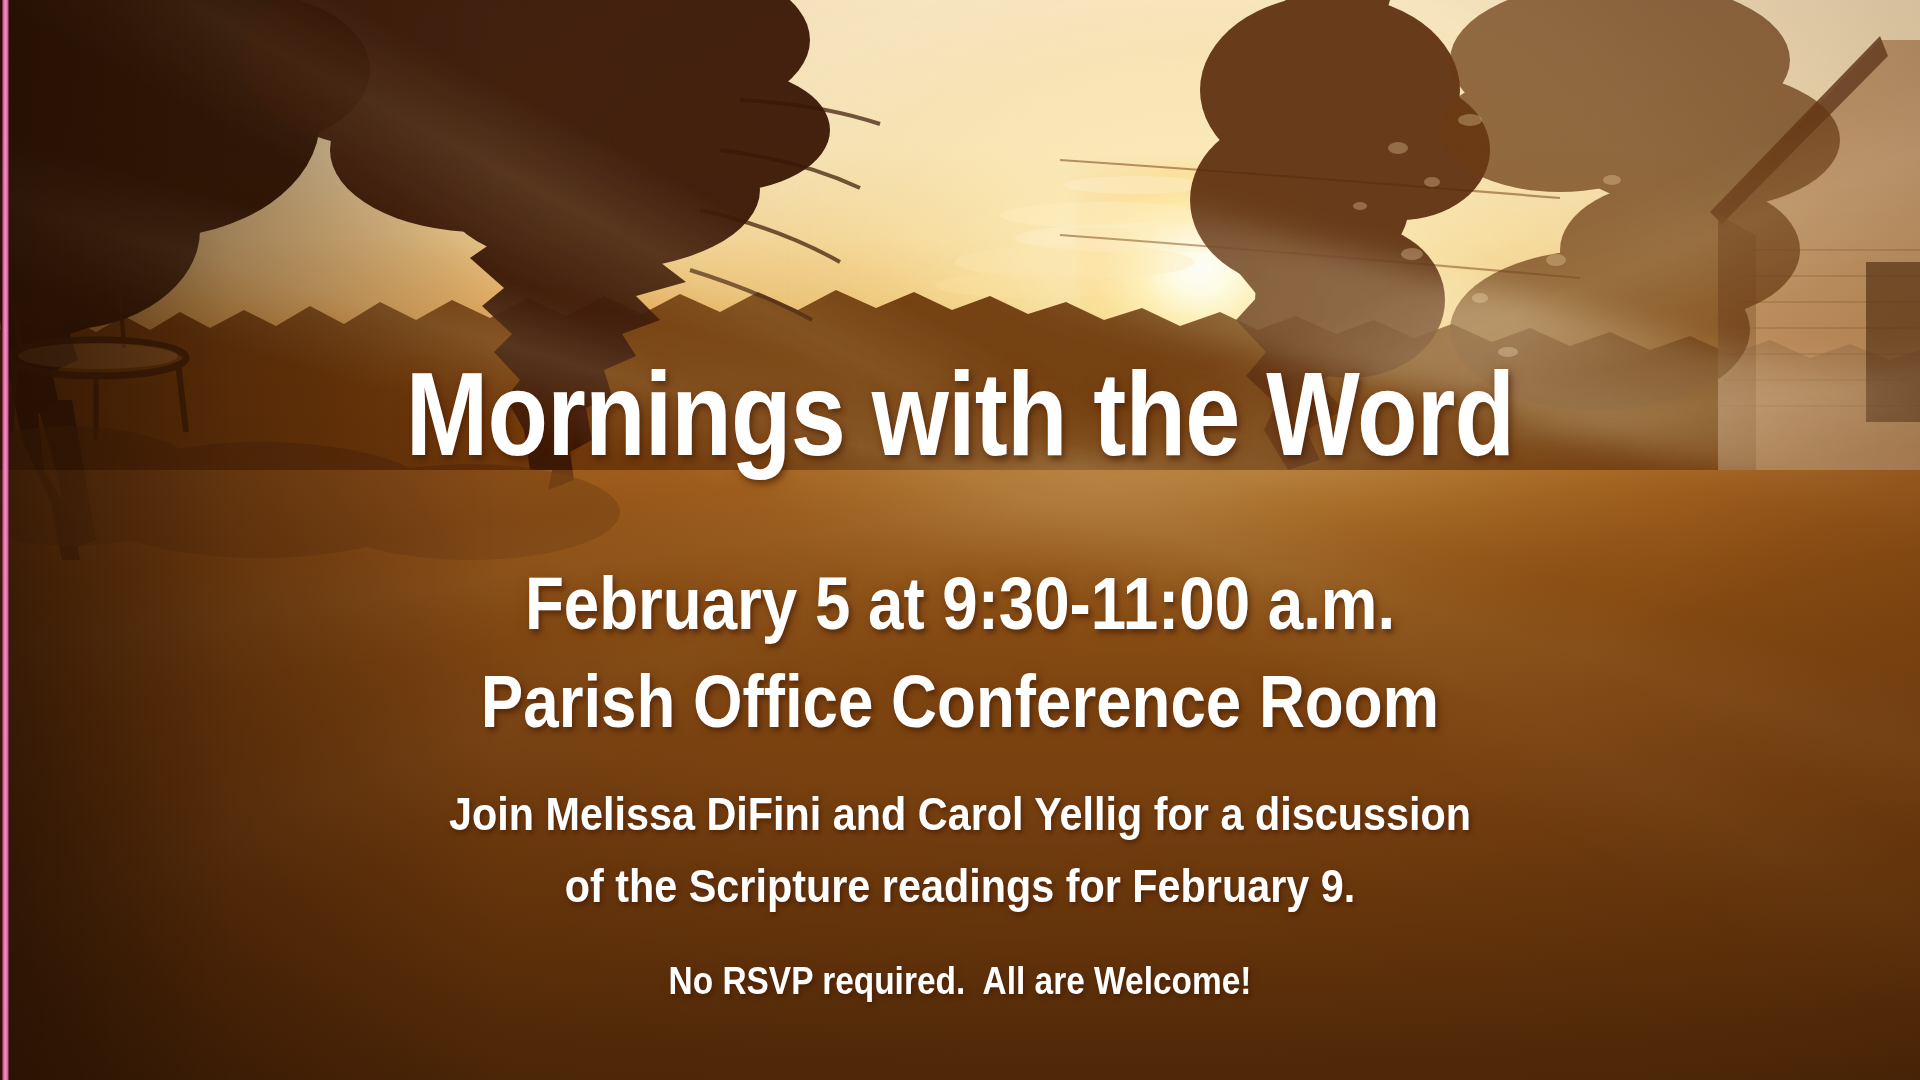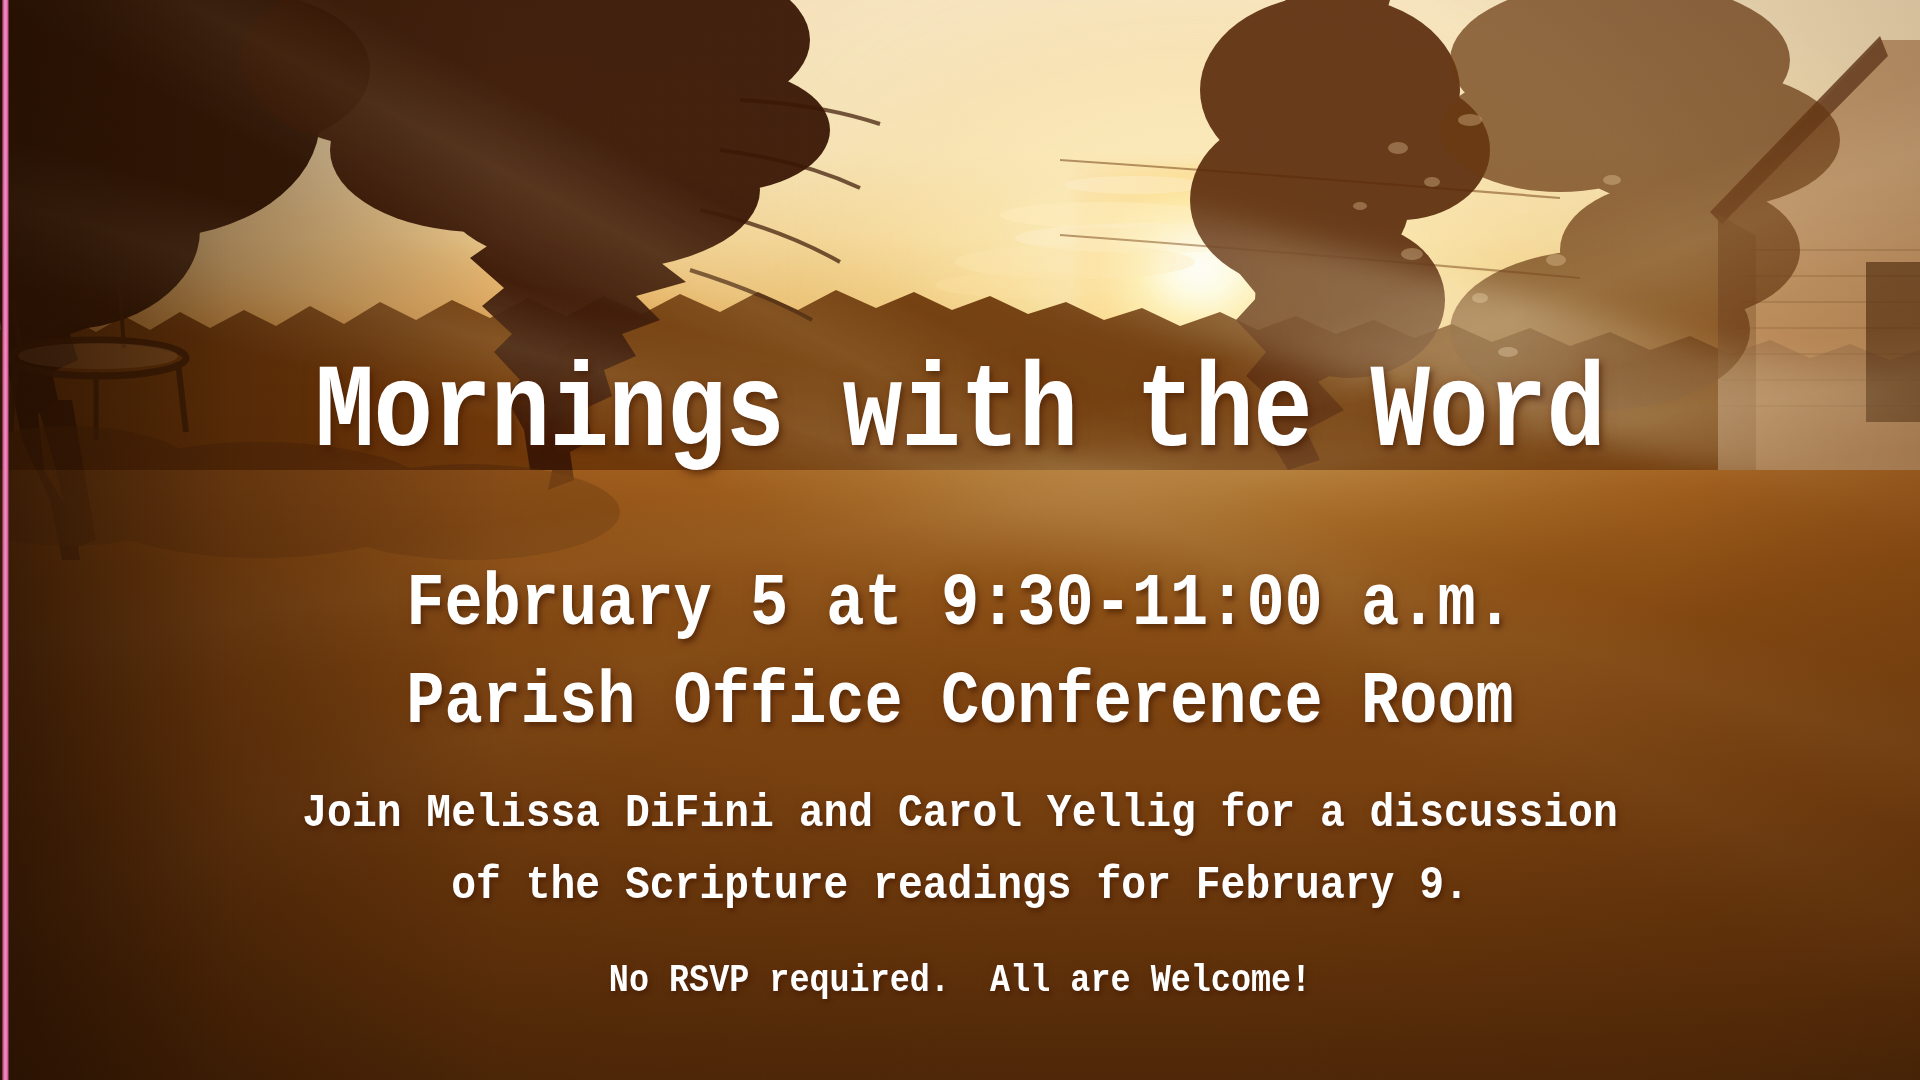--- a/index.html
+++ b/index.html
@@ -183,21 +183,20 @@
   }
 
   
   .text-layer {
     position: absolute;
     inset: 0;
     display: flex;
     flex-direction: column;
     align-items: center;
     color: #ffffff;
-    font-family: Liberation Mono, monospace;
   }
 
   .headline {
     position: absolute;
     left: 0;
     right: 0;
     top: 355px;
     text-align: center;
     font-size: 118px;
     line-height: 1.0;

